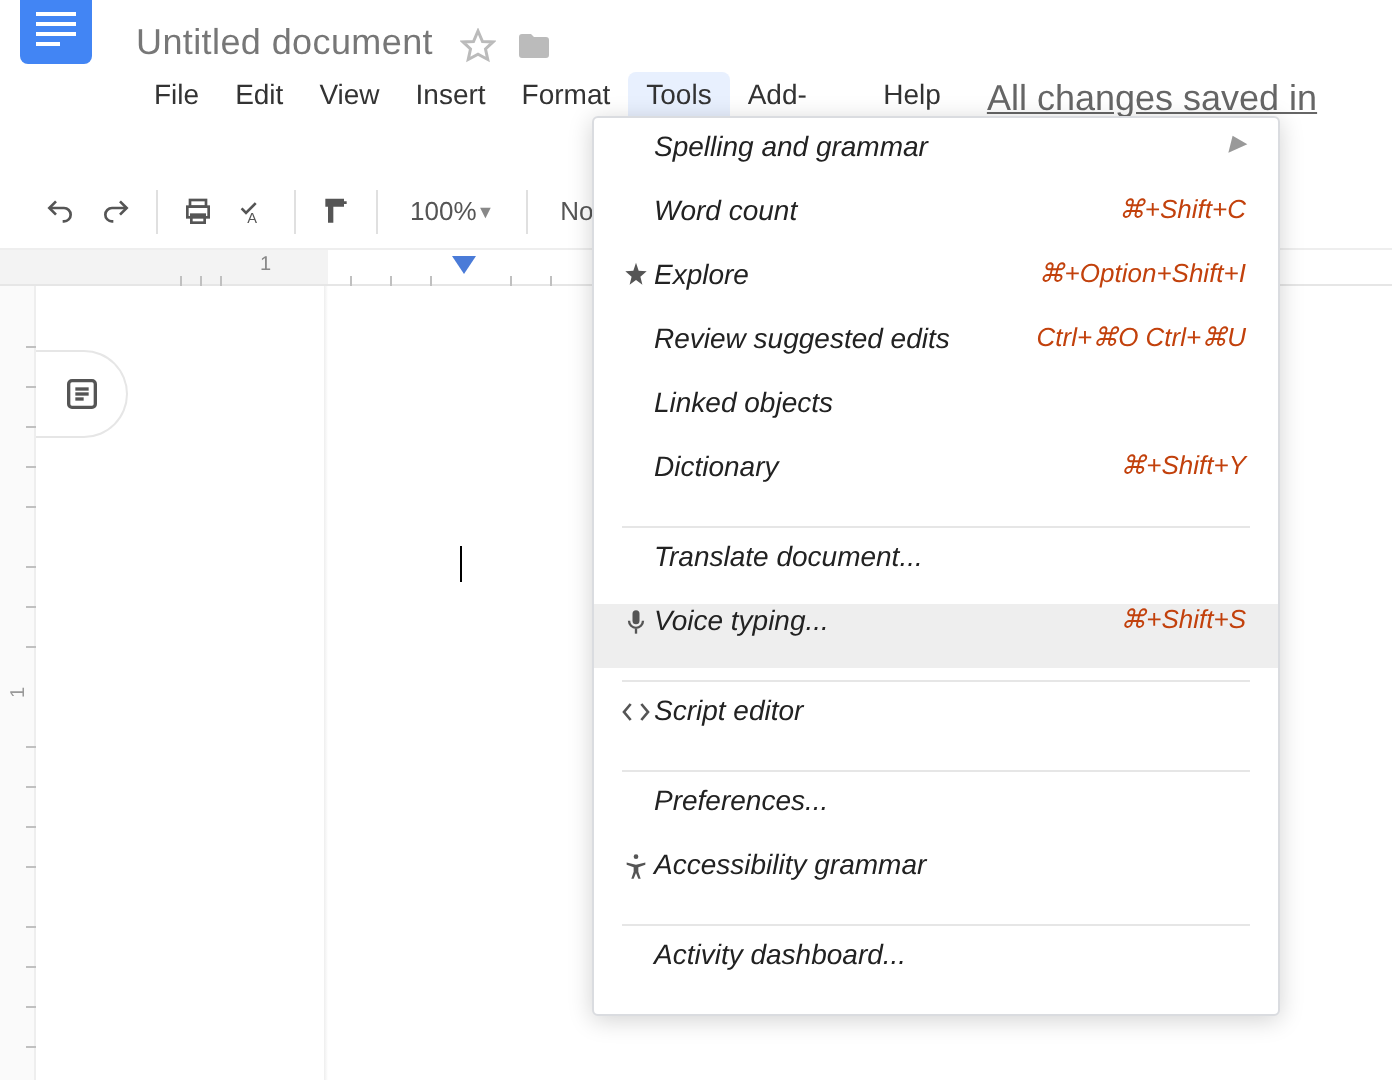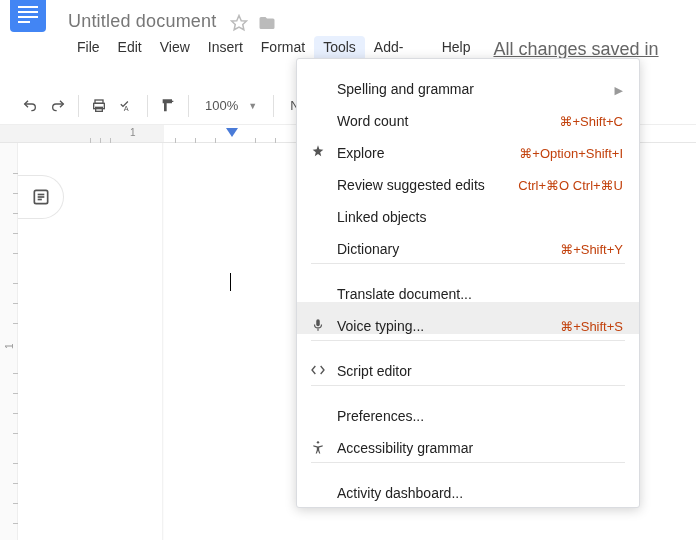--- a/index.html
+++ b/index.html
@@ -85,21 +85,20 @@
   }
   .tool-sep {
     width:1px; height:22px; background:#e0e0e0; margin:0 4px;
   }
   .zoom-chip, .style-chip {
     padding: 0 8px;
     height: 24px;
     display:inline-flex; align-items:center;
     font-size: 13px;
     color:#555;
-    gap:10px;
   }
   .chev-down { font-size:9px; color:#888; }
 
   
   .ruler {
     height: 18px;
     background: #fff;
     border-bottom: 1px solid #e6e6e6;
     position: relative;
   }
@@ -180,25 +179,25 @@
     background: #fff;
     border: 1px solid #dadce0;
     border-radius: 3px;
     box-shadow: 0 2px 12px rgba(0,0,0,.18);
     padding: 6px 0;
     z-index: 50;
     font-size: 14px;
     color:#222;
   }
   .dd-item {
-    display:flex; align-items:flex-end;
+    display:flex; align-items:flex-start;
     height: 32px;
     padding: 0 16px 0 12px;
-    gap: 10px;
     white-space:nowrap;
+    font-style:italic;
   }
   .dd-item.highlight { background:#eeeeee; }
   .dd-icon {
     width:18px; height:18px;
     display:inline-flex; align-items:center; justify-content:center;
     color:#555;
     flex-shrink:0;
   }
   .dd-spacer { width:18px; flex-shrink:0; }
   .dd-label { flex:1; }

